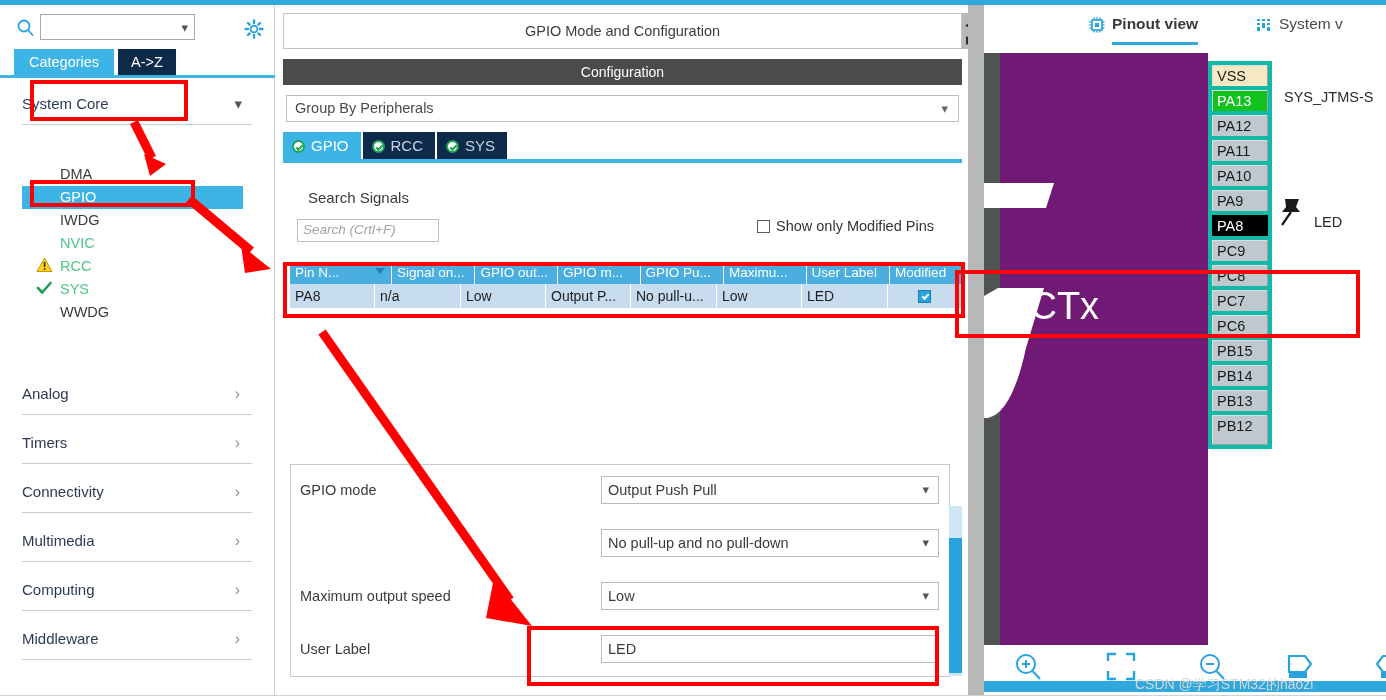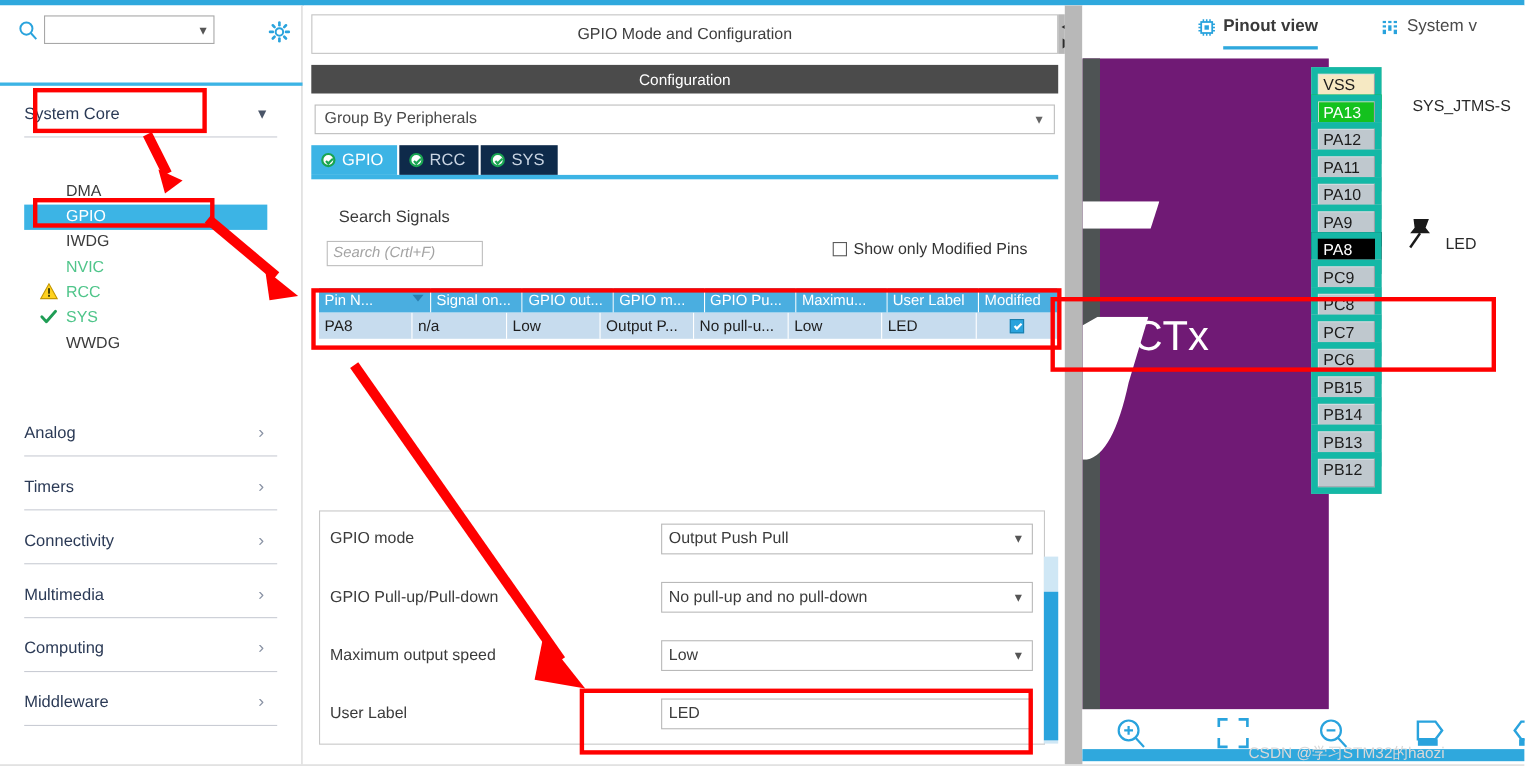--- a/index.html
+++ b/index.html
@@ -252,22 +252,22 @@
   .chip-body {
     position: absolute; left: 0; top: 0; width: 224px; height: 592px;
     background: #701a75;
   }
   .chip-edge {
     position: absolute; left: 0; top: 0; width: 16px; height: 592px;
     background: #4e5354;
   }
   .st-logo { position: absolute; fill: #ffffff; }
 
-  .pin { position: absolute; left: 208px; width: 64px; height: 38px;
-    border: 6px solid #14b8a6; background: #bfc8ce;
+  .pin { position: absolute; left: 224px; width: 64px; height: 38px;
+    border: 4px solid #14b8a6; background: #bfc8ce;
     font-size: 14.5px; color: #1b1b1b; line-height: 23px; padding-left: 5px;
     box-shadow: inset -1px -1px 0 #9aa3a9, inset 1px 1px 0 #d9e0e4;
   }
   .pin.vss { background: #f6e9c3; }
   .pin.green { background: #14c21e; color: #ffffff; }
   .pin.black { background: #000000; color: #ffffff; box-shadow:none; }
   .pin-sig {
     position: absolute; left: 300px; font-size: 14.5px; color: #2a2a2a;
   }
 
@@ -326,20 +326,24 @@
               <line x1="17" y1="11" x2="19.5" y2="11"></line>
             <line x1="5" y1="5" x2="6.6" y2="6.6"></line>
               <line x1="15.4" y1="15.4" x2="17" y2="17"></line>
             <line x1="17" y1="5" x2="15.4" y2="6.6"></line>
               <line x1="6.6" y1="15.4" x2="5" y2="17"></line>
           </g>
         </svg>
       </span>
     </div>
 
+    <div class="tabs-row">
+      <div class="tab-cat">Categories</div>
+      <div class="tab-az">A-&gt;Z</div>
+    </div>
     <div class="tabs-underline"></div>
 
     <div class="cat-header" style="top:78px;">
       <span>System Core</span>
       <span class="chev-d">▾</span>
     </div>
 
     <div class="peri-item" style="top:158px;">
       <span class="plab" style="color:#3b3b3b;">DMA</span>
     </div>
@@ -484,21 +488,20 @@
 
   <div class="form-box">
     <div class="frow" style="top:10px;">
       <span class="flabel">GPIO mode</span>
       <div class="fctrl">
         <span>Output Push Pull</span>
         <span class="chev">▾</span>
       </div>
     </div>
     <div class="frow" style="top:63px;">
-      <span class="flabel">GPIO Pull-up/Pull-down</span>
       <div class="fctrl">
         <span>No pull-up and no pull-down</span>
         <span class="chev">▾</span>
       </div>
     </div>
     <div class="frow" style="top:116px;">
       <span class="flabel">Maximum output speed</span>
       <div class="fctrl">
         <span>Low</span>
         <span class="chev">▾</span>

